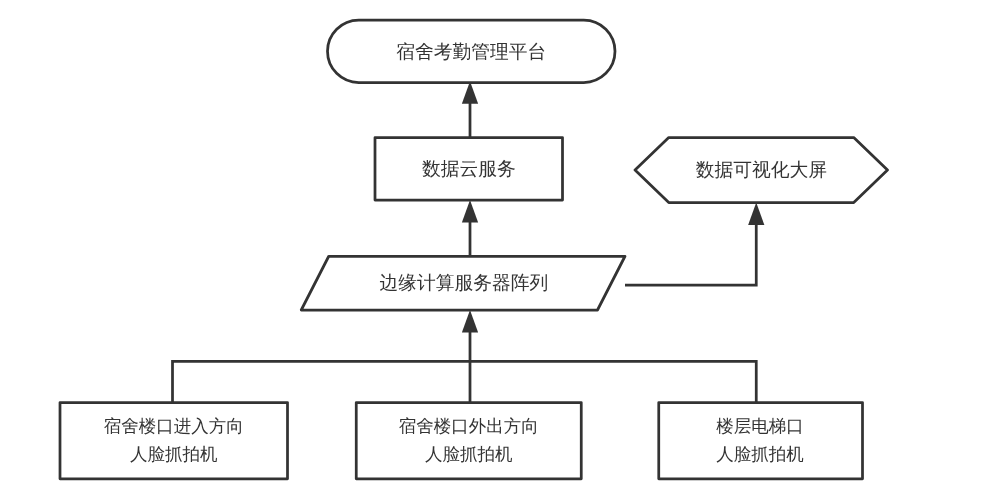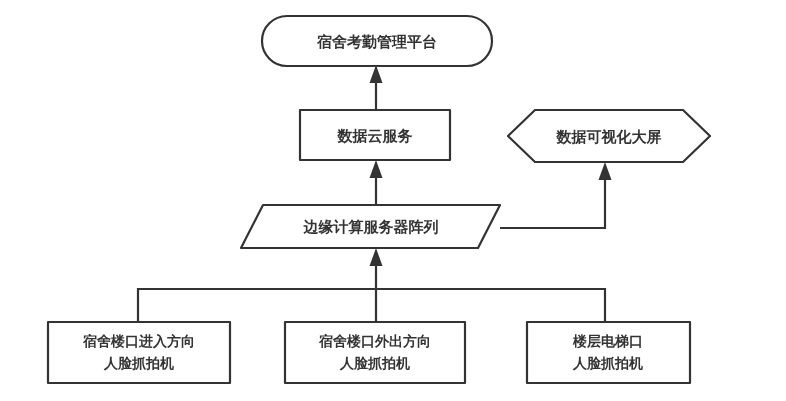--- a/index.html
+++ b/index.html
@@ -11,21 +11,20 @@
     width: 786px;
     height: 401px;
     font-family: "Liberation Sans", "DejaVu Sans", sans-serif;
     overflow: hidden;
   }
   #diagram-root {
     position: relative;
     width: 786px;
     height: 401px;
     background: #ffffff;
-    font-weight: bold;
   }
   svg.diagram {
     display: block;
     width: 786px;
     height: 401px;
   }
   .node-shape {
     fill: #ffffff;
     stroke: #333333;
     stroke-width: 2.2;

